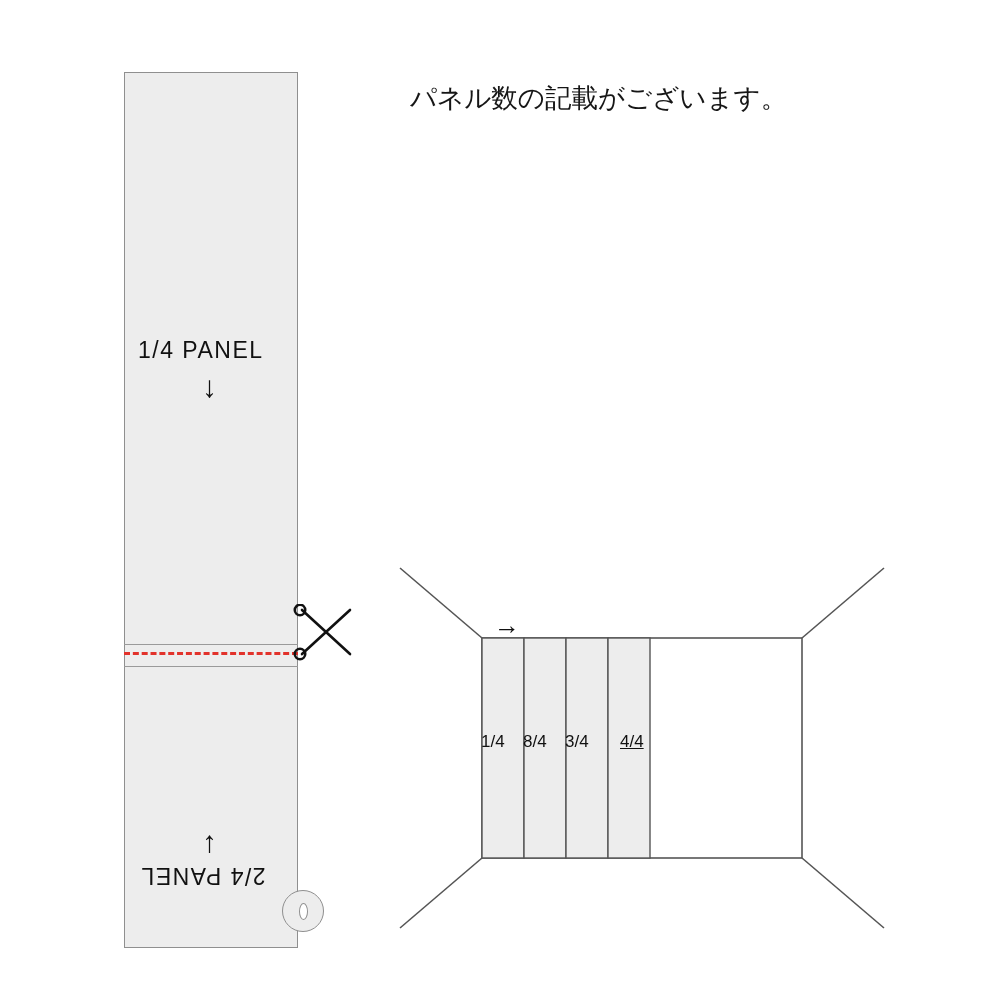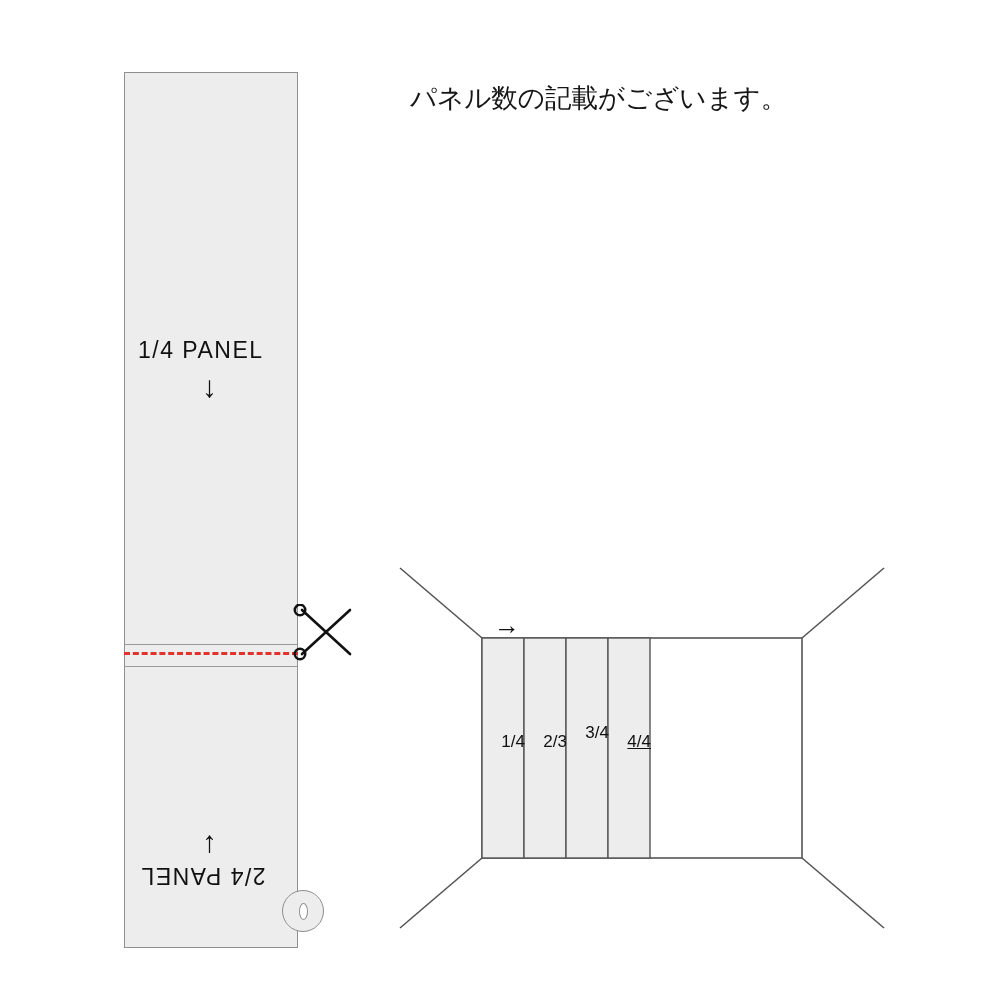--- a/index.html
+++ b/index.html
@@ -159,21 +159,21 @@
   }
   #room-svg {
     position: absolute;
     left: 0;
     top: 0;
   }
   .room-panel-label {
     position: absolute;
     font-size: 17px;
     color: #111;
-    text-align: right;
+    text-align: left;
     width: 44px;
   }
   #room-arrow {
     position: absolute;
     left: 112px;
     top: 52px;
     font-size: 26px;
     line-height: 1;
     color: #111;
   }
@@ -234,16 +234,16 @@
 
     <rect x="100" y="78" width="42" height="220" fill="#ededed" stroke="#555555" stroke-width="1.4"></rect>
     <rect x="142" y="78" width="42" height="220" fill="#ededed" stroke="#555555" stroke-width="1.4"></rect>
     <rect x="184" y="78" width="42" height="220" fill="#ededed" stroke="#555555" stroke-width="1.4"></rect>
     <rect x="226" y="78" width="42" height="220" fill="#ededed" stroke="#555555" stroke-width="1.4"></rect>
   </svg>
 
   <div id="room-arrow">→</div>
 
   <div class="room-panel-label" style="left:99px; top:172px;">1/4</div>
-  <div class="room-panel-label" style="left:141px; top:172px;">2/3</div>
-  <div class="room-panel-label" style="left:183px; top:163px;">3/4</div>
-  <div class="room-panel-label" style="left:225px; top:172px;text-decoration:underline;">4/4</div>
+  <div class="room-panel-label" style="left:141px; top:172px;">8/4</div>
+  <div class="room-panel-label" style="left:183px; top:172px;">3/4</div>
+  <div class="room-panel-label" style="left:238px; top:172px;text-decoration:underline;">4/4</div>
 </div>
 
 </body></html>

